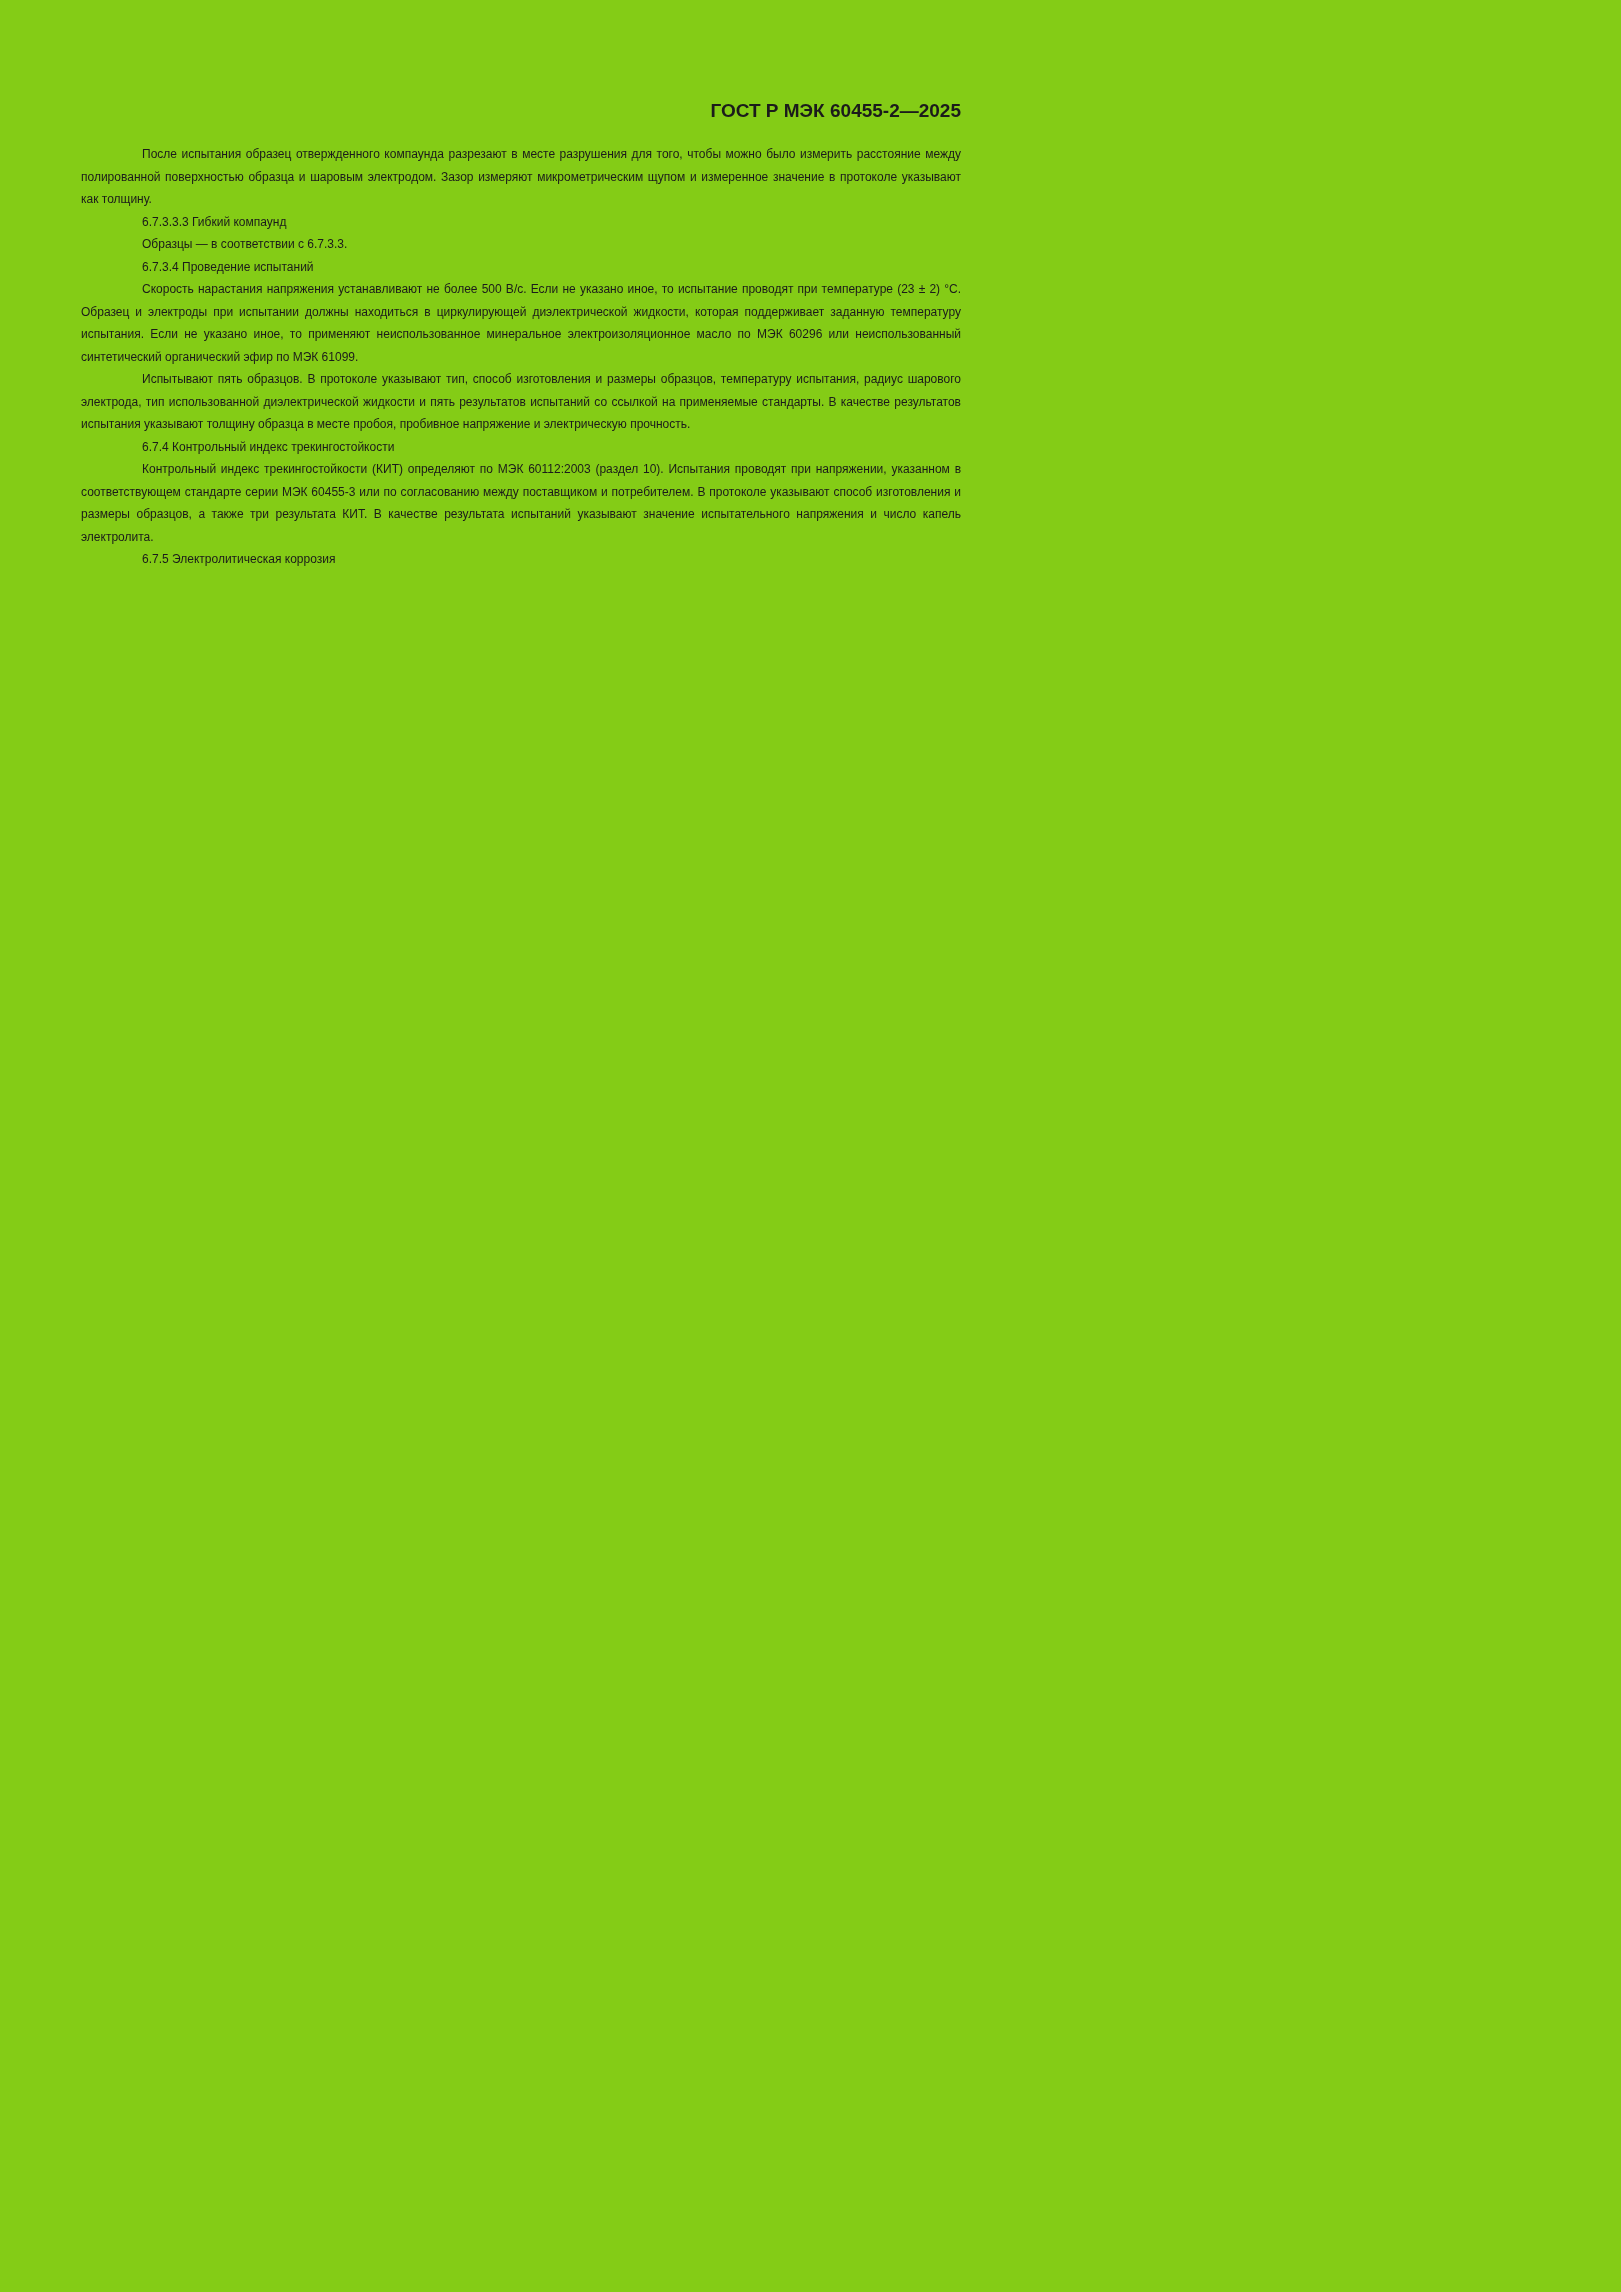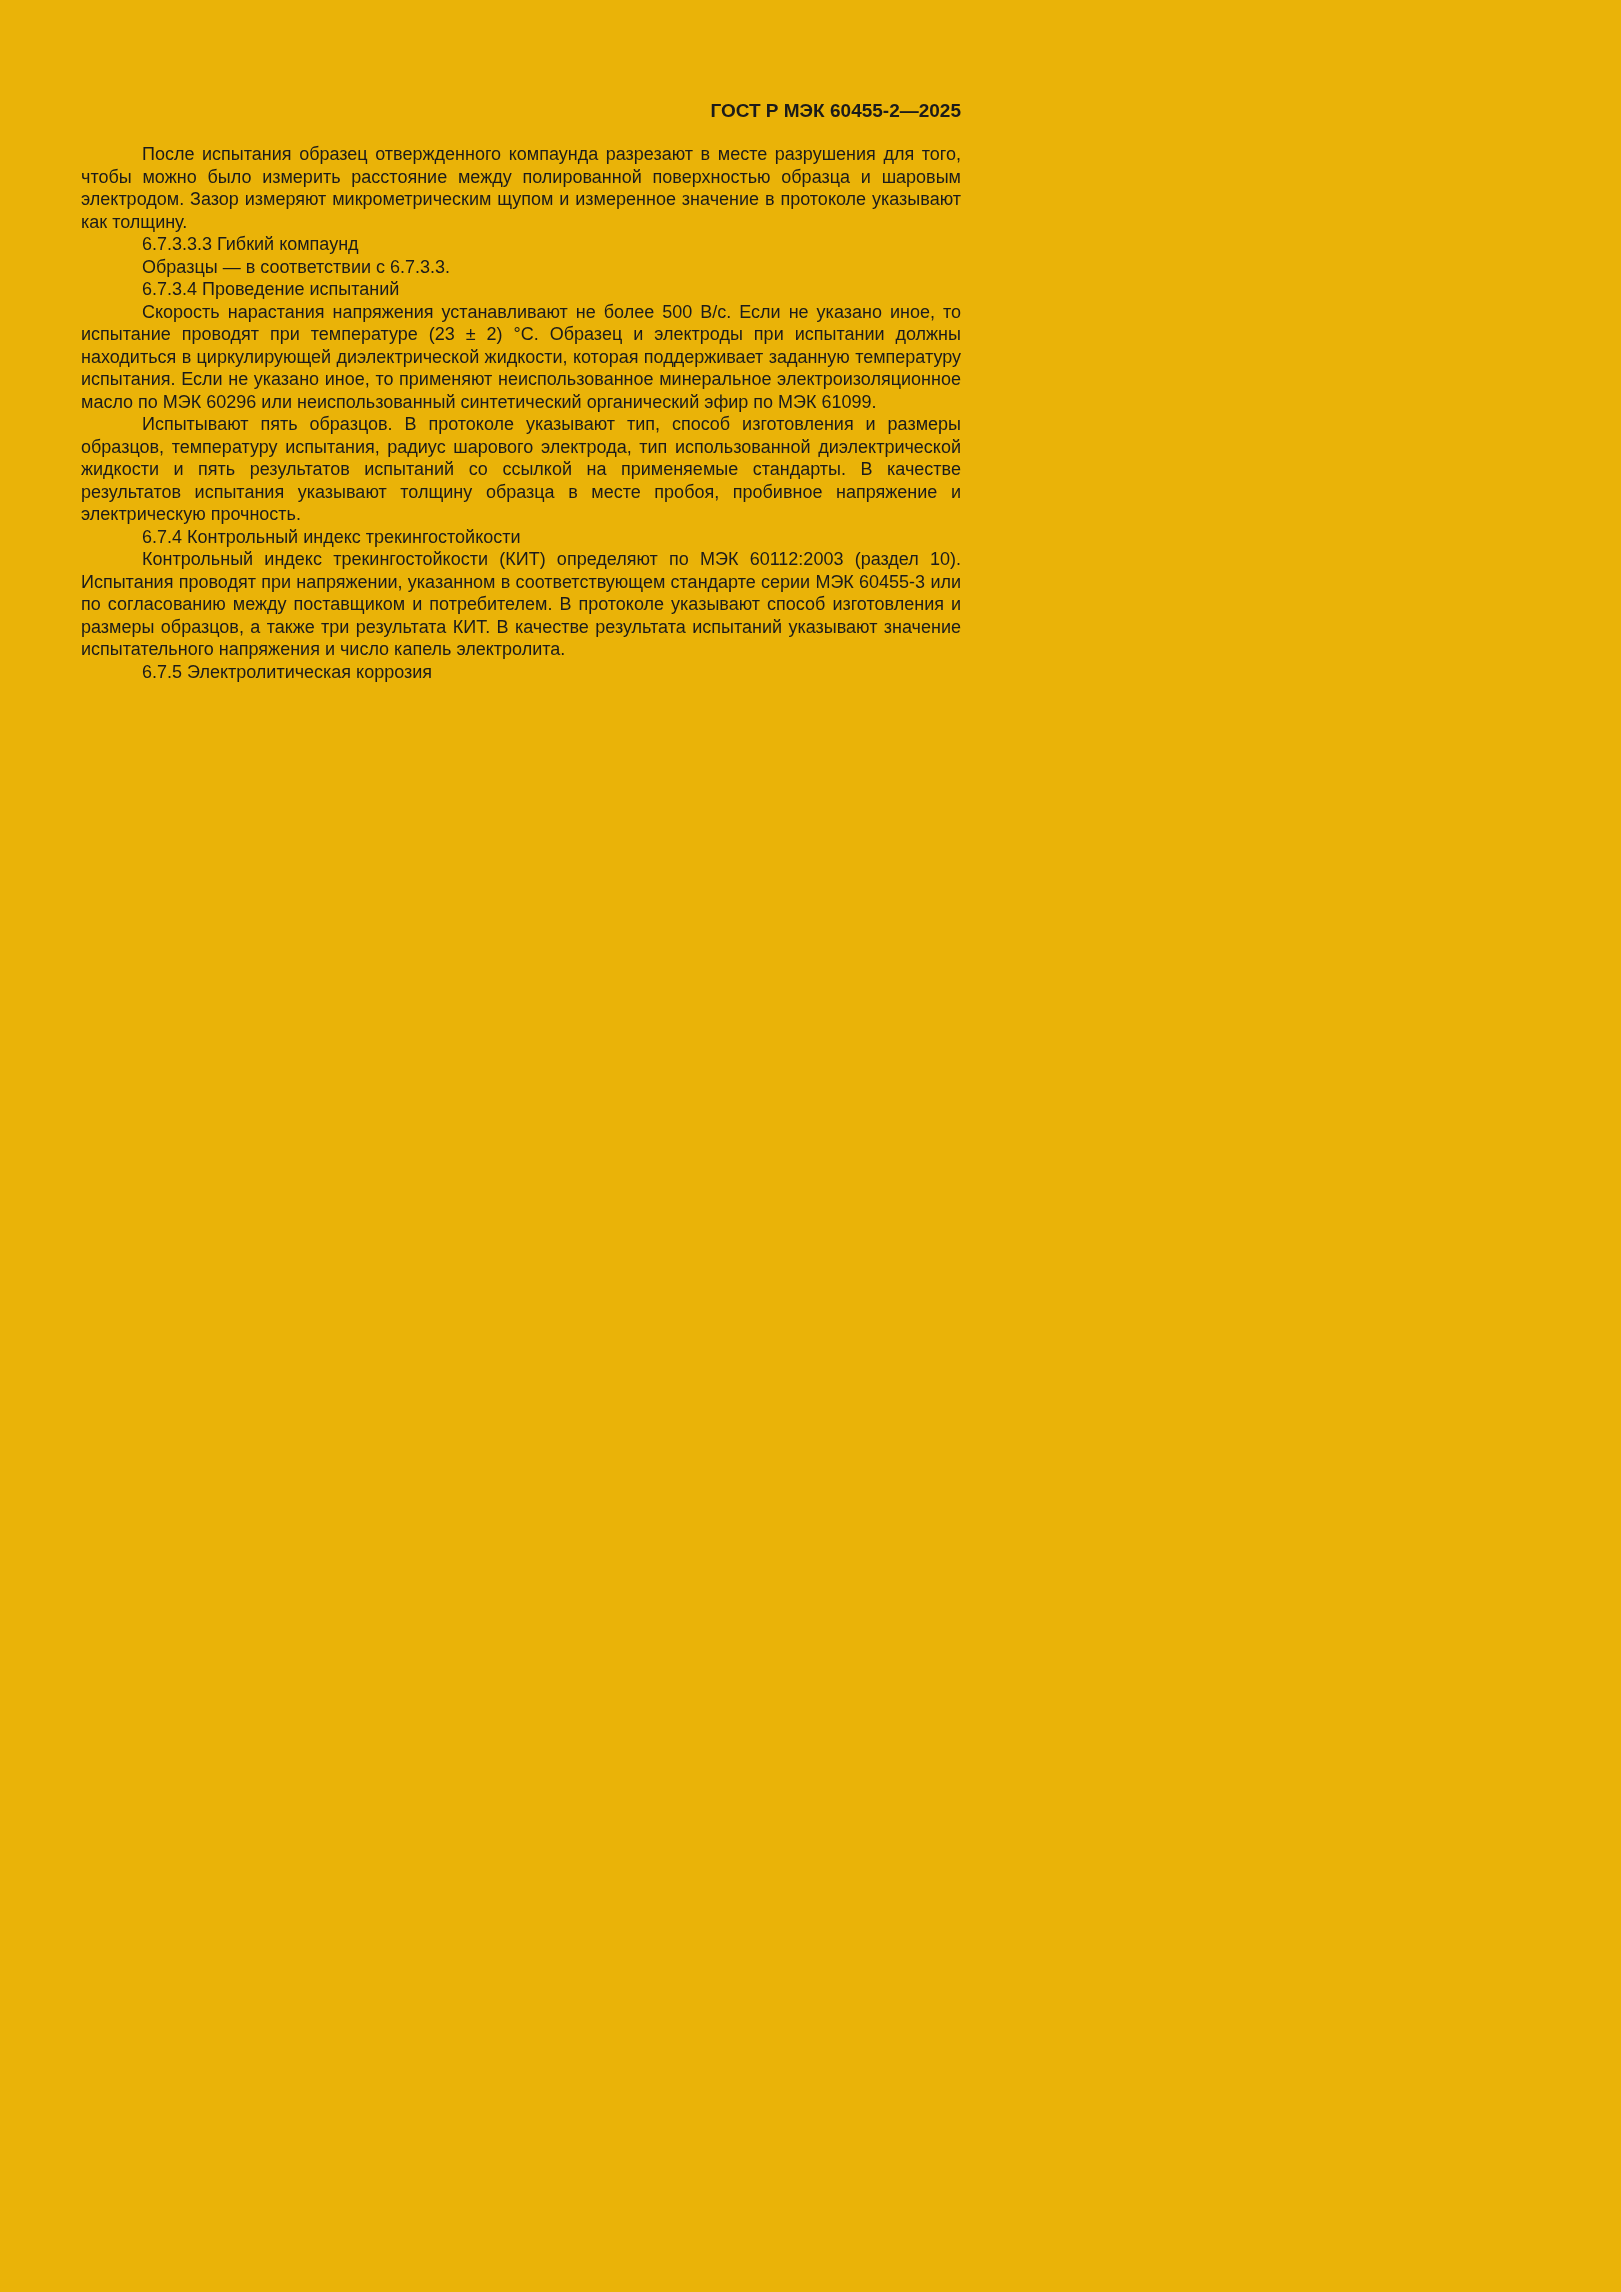--- a/index.html
+++ b/index.html
@@ -9,39 +9,39 @@
     height: 2293px;
     background: #ffffff;
     font-family: "Liberation Sans", sans-serif;
     color: #1b1b1b;
     position: relative;
     overflow: hidden;
   }
   .page {
     position: absolute;
     inset: 0;
-    background: #eab308;
+    background: #84cc16;
   }
   .doc-header {
     position: absolute;
     top: 100px;
     left: 81px;
     width: 880px;
     text-align: right;
     font-size: 19px;
     font-weight: 700;
     line-height: 22.5px;
     white-space: nowrap;
   }
   .doc-body {
     position: absolute;
     top: 143px;
     left: 81px;
     width: 880px;
-    font-size: 18px;
+    font-size: 12px;
     line-height: 22.5px;
     text-align: justify;
   }
   .para {
     margin: 0;
     text-indent: 61px;
   }
   .para.bold {
     font-weight: 400;
   }

